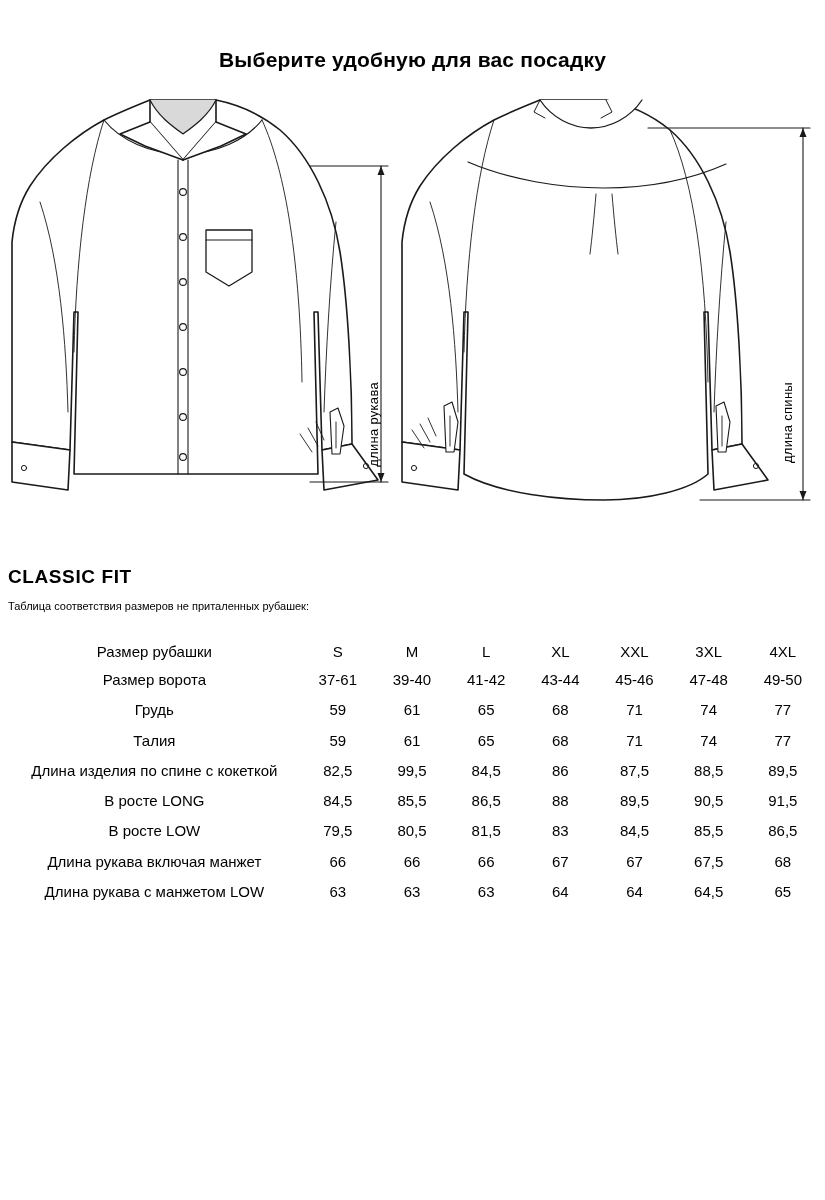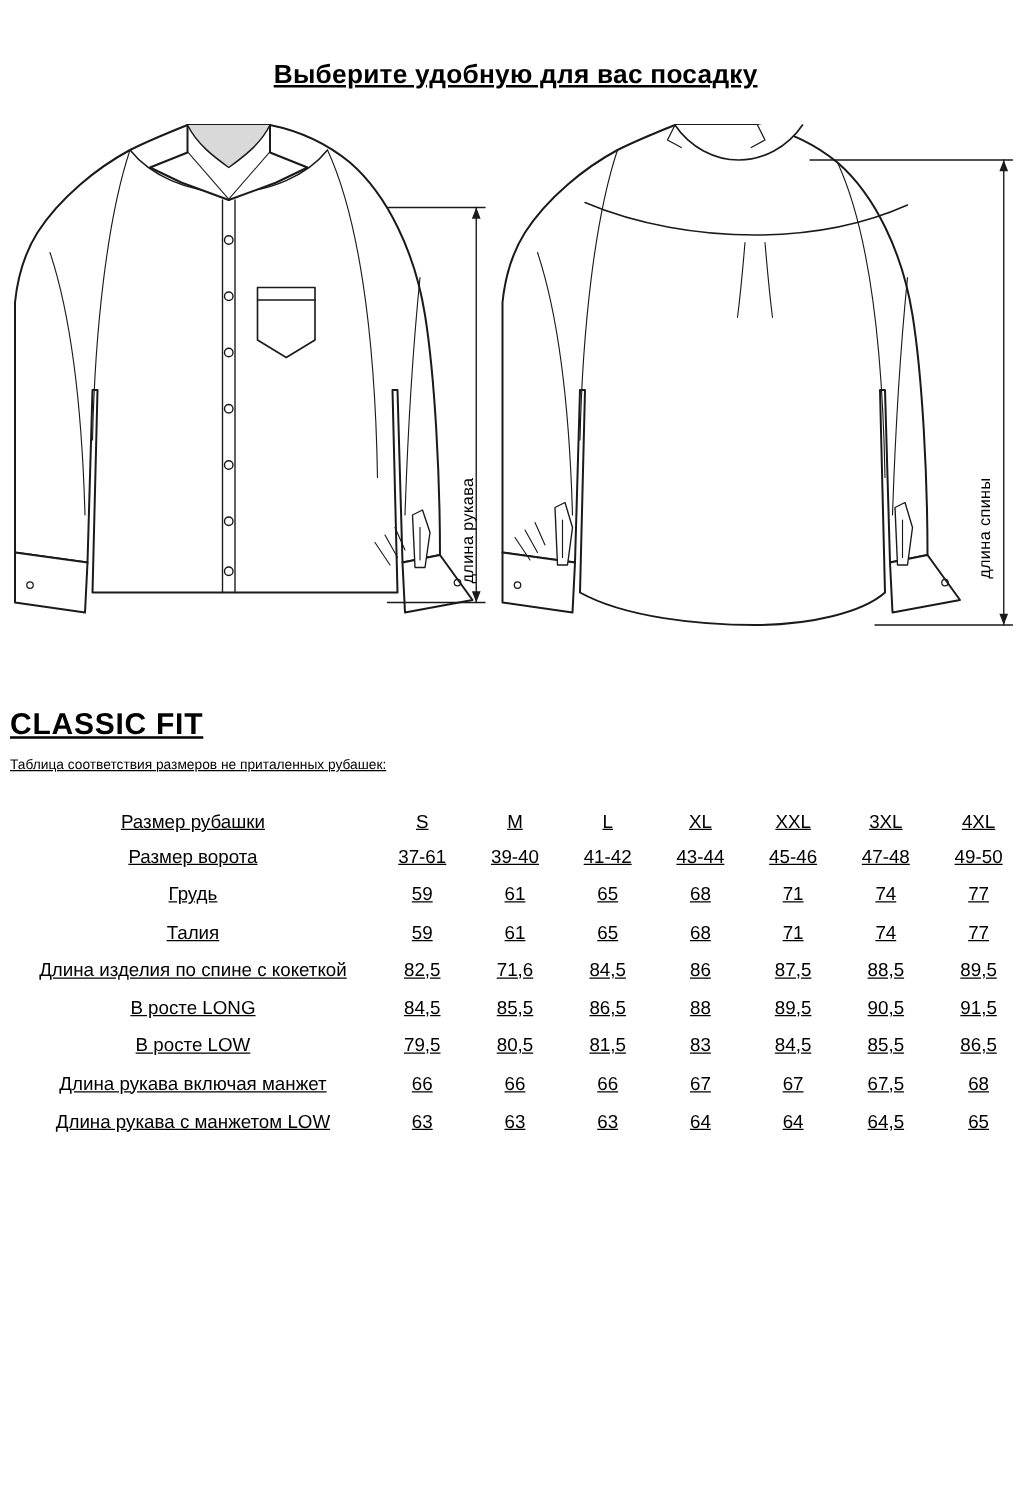--- a/index.html
+++ b/index.html
@@ -13,21 +13,20 @@
     font-family: "Liberation Sans", sans-serif;
     color: #000000;
     position: relative;
     overflow: hidden;
   }
   .page {
     width: 825px;
     height: 1080px;
     position: relative;
     box-sizing: border-box;
-    text-decoration: underline;
   }
 
   
   .title {
     text-align: center;
     font-size: 21px;
     font-weight: bold;
     padding-top: 48px;
     letter-spacing: 0.2px;
   }
@@ -57,21 +56,21 @@
     top: 300px;
   }
   #back-label {
     left: 780px;
     top: 300px;
   }
 
   
   .fit-heading {
     margin: 14px 0 0 8px;
-    font-size: 24px;
+    font-size: 19px;
     font-weight: bold;
     letter-spacing: 0.6px;
   }
   .fit-sub {
     margin: 12px 0 0 8px;
     font-size: 11px;
   }
 
   
   table.size-table {
@@ -284,21 +283,21 @@
         <td class="col">61</td>
         <td class="col">65</td>
         <td class="col">68</td>
         <td class="col">71</td>
         <td class="col">74</td>
         <td class="col">77</td>
       </tr>
       <tr>
         <td class="rowhead">Длина изделия по спине с кокеткой</td>
         <td class="col">82,5</td>
-        <td class="col">71,6</td>
+        <td class="col">99,5</td>
         <td class="col">84,5</td>
         <td class="col">86</td>
         <td class="col">87,5</td>
         <td class="col">88,5</td>
         <td class="col">89,5</td>
       </tr>
       <tr>
         <td class="rowhead">В росте LONG</td>
         <td class="col">84,5</td>
         <td class="col">85,5</td>

